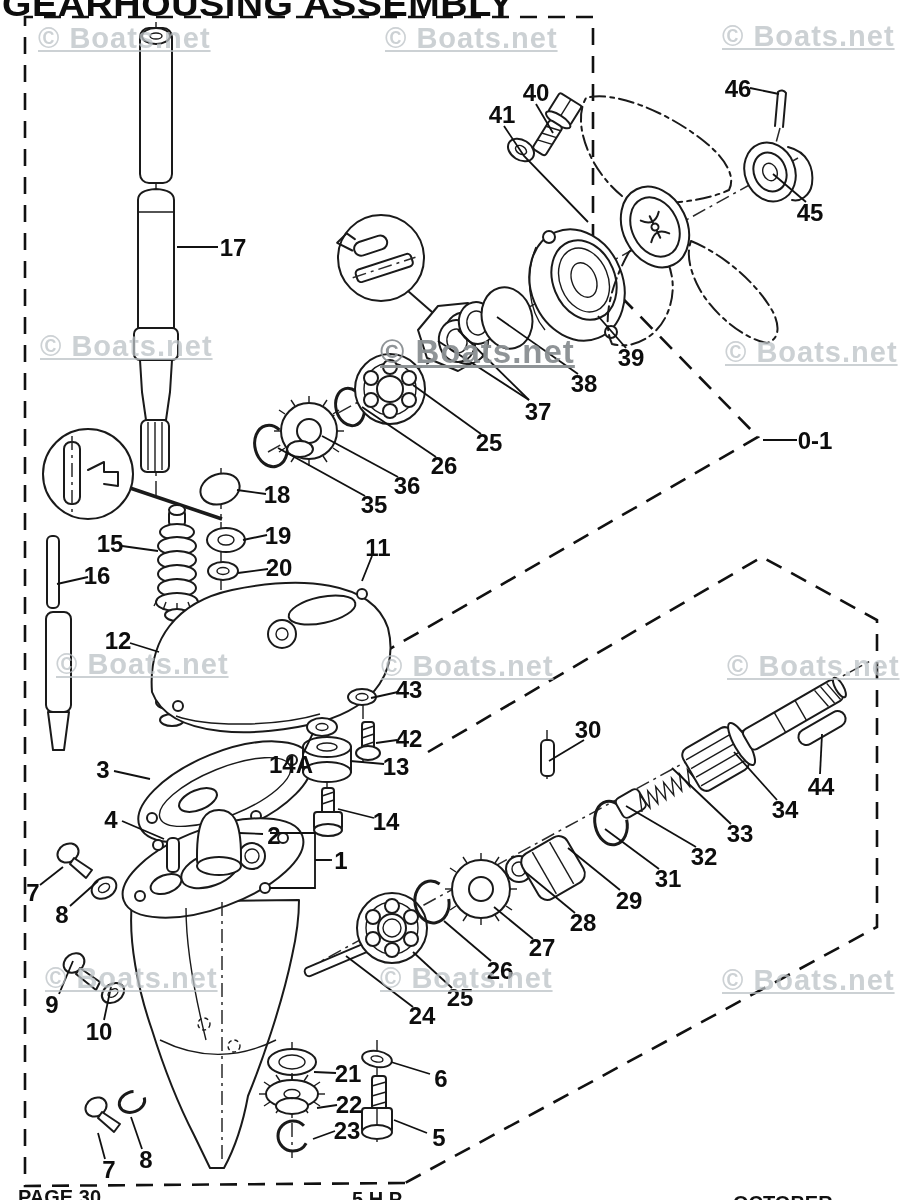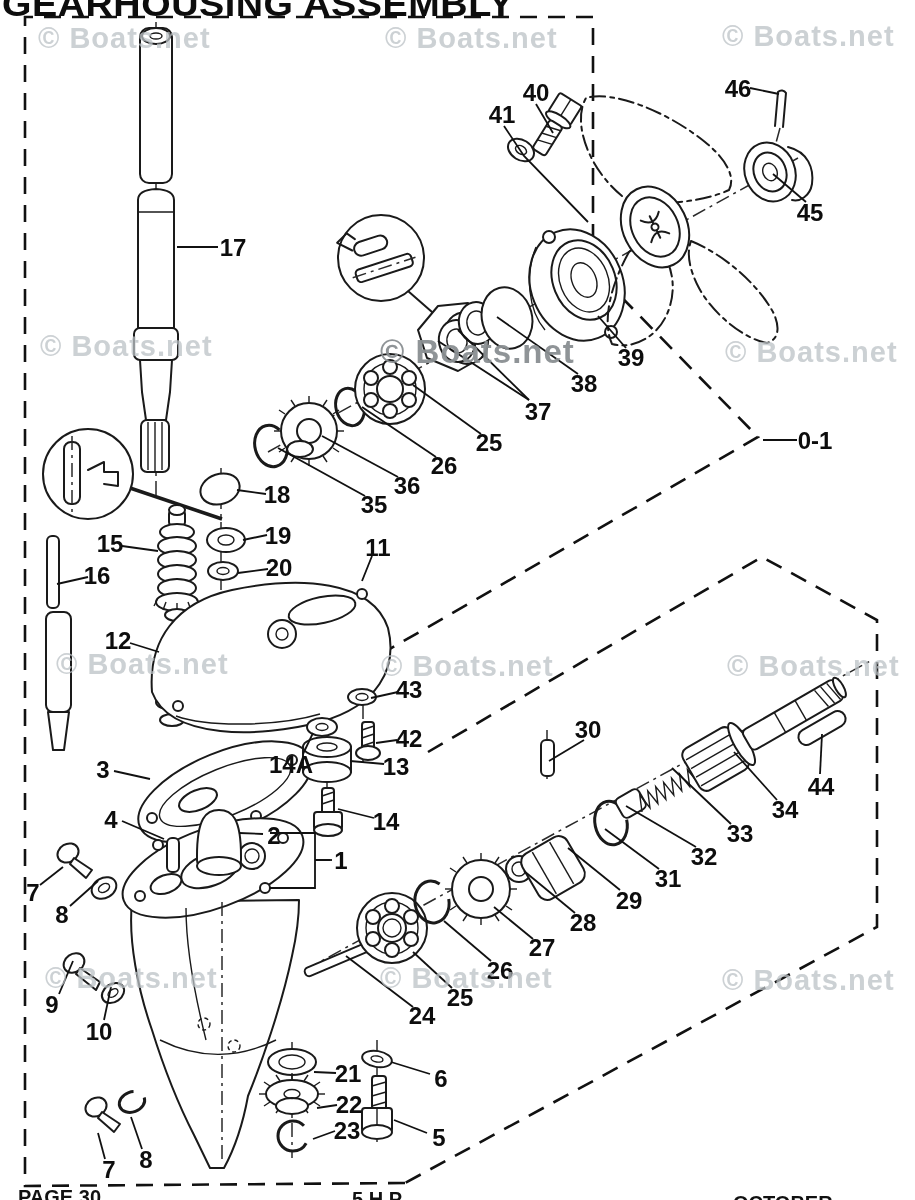--- a/index.html
+++ b/index.html
@@ -2,21 +2,21 @@
 <html><head>
 <meta charset="utf-8">
 <style>
   html,body{margin:0;padding:0;background:#fff;}
   #stage{position:relative;width:915px;height:1200px;background:#ffffff;overflow:hidden;
          font-family:"Liberation Sans",sans-serif;}
   #title{position:absolute;top:-16px;left:2px;margin:0;font-size:35px;font-weight:bold;
          letter-spacing:.5px;color:#0d0d0d;transform:scaleX(1.08);transform-origin:left top;
          white-space:nowrap;}
   .wm{position:absolute;font-size:29px;font-weight:bold;color:#bcc2c6;opacity:.75;
-      white-space:nowrap;letter-spacing:1px;}
+      white-space:nowrap;letter-spacing:1px;text-decoration:underline;}
   .wm-dark{font-size:33px;color:#8a8f92;opacity:.95;}
   .footer-text{position:absolute;font-size:20px;font-weight:bold;color:#111;white-space:nowrap;}
   svg{position:absolute;left:0;top:0;}
   
   .ln{stroke:#1a1a1a;stroke-width:2;fill:none;stroke-linecap:round;stroke-linejoin:round;}
   .lnw{stroke:#1a1a1a;stroke-width:2;fill:#fff;stroke-linejoin:round;}
   .thin{stroke:#1a1a1a;stroke-width:1.4;fill:none;}
   .thick{stroke:#1a1a1a;stroke-width:3.6;fill:none;}
   .ring{stroke:#1a1a1a;stroke-width:3;fill:none;}
   .dd{stroke:#2a2a2a;stroke-width:1.5;fill:none;stroke-dasharray:14 5 3 5;}

